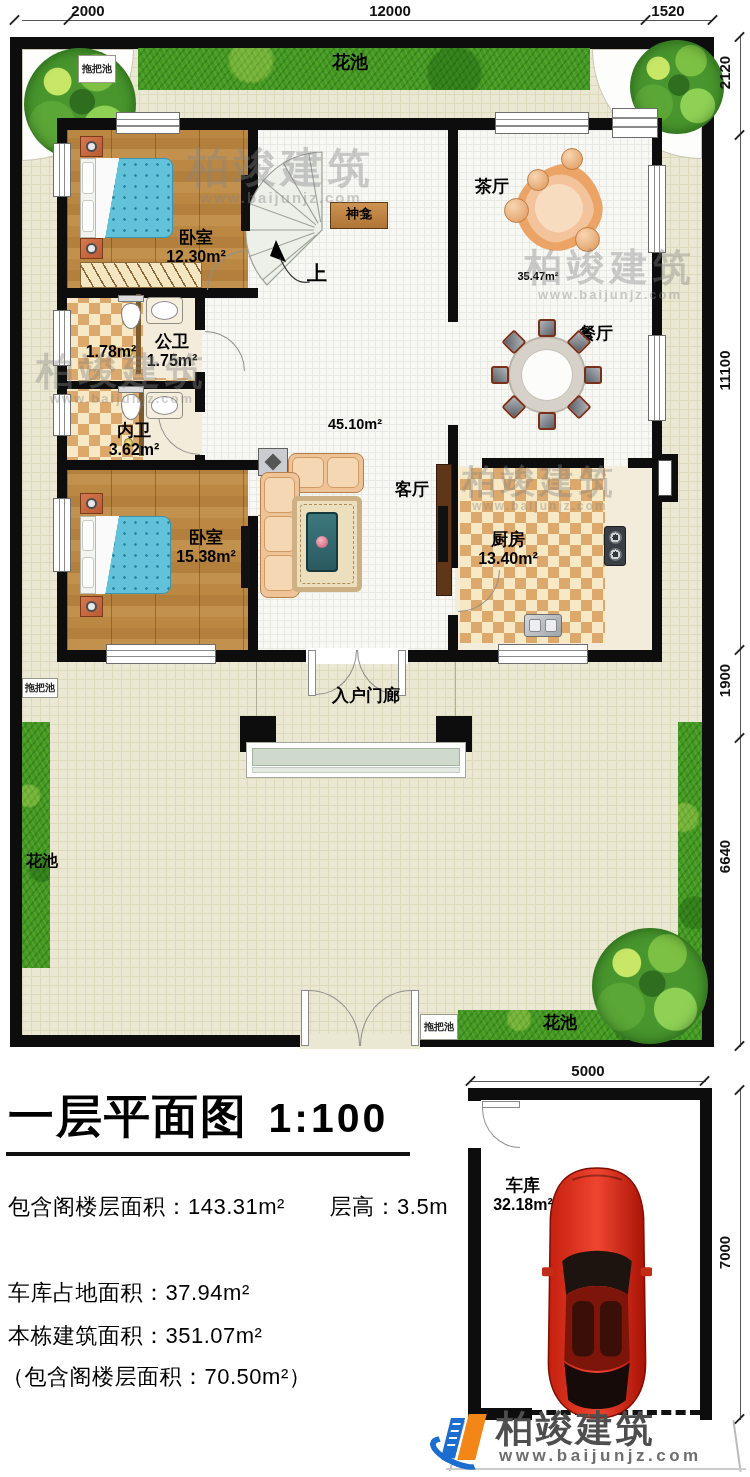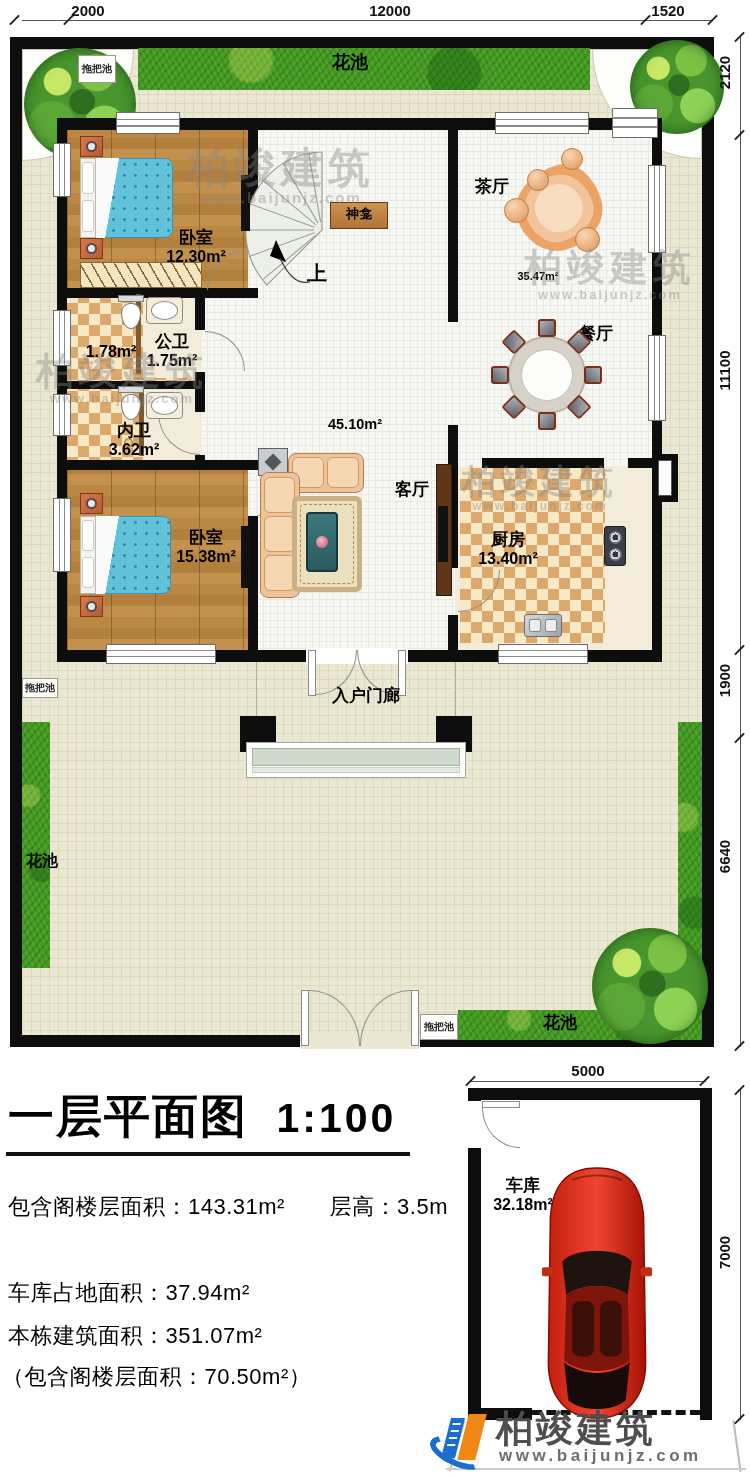--- a/index.html
+++ b/index.html
@@ -406,21 +406,21 @@
     <path d="M22,200 C40,214 70,214 88,200 L84,238 C70,250 40,250 26,238 Z" fill="#160b08"></path>
     <path d="M30,16 C45,10 65,10 80,16" fill="none" stroke="rgba(0,0,0,.35)" stroke-width="2"></path>
   </svg>
   <div class="abs lbl" style="left:478px;top:1176px;width:90px">
     <div class="rname">车库</div>
     <div class="rarea">32.18m²</div>
   </div>
 
   <div class="abs" style="left:8px;top:1086px">
     <span class="title-main">一层平面图</span>
-    <span class="title-scale" style="margin-left:24px">1:100</span>
+    <span class="title-scale" style="margin-left:16px">1:100</span>
   </div>
   <div class="abs rule" style="left:6px;top:1152px;width:404px;height:4px"></div>
 
   <div class="abs stat" style="left:8px;top:1192px">
     <span>包含阁楼层面积：143.31m²</span>
     <span style="margin-left:38px">层高：3.5m</span>
   </div>
   <div class="abs stat" style="left:8px;top:1278px">车库占地面积：37.94m²</div>
   <div class="abs stat" style="left:8px;top:1321px">本栋建筑面积：351.07m²</div>
   <div class="abs stat" style="left:2px;top:1362px">（包含阁楼层面积：70.50m²）</div>

